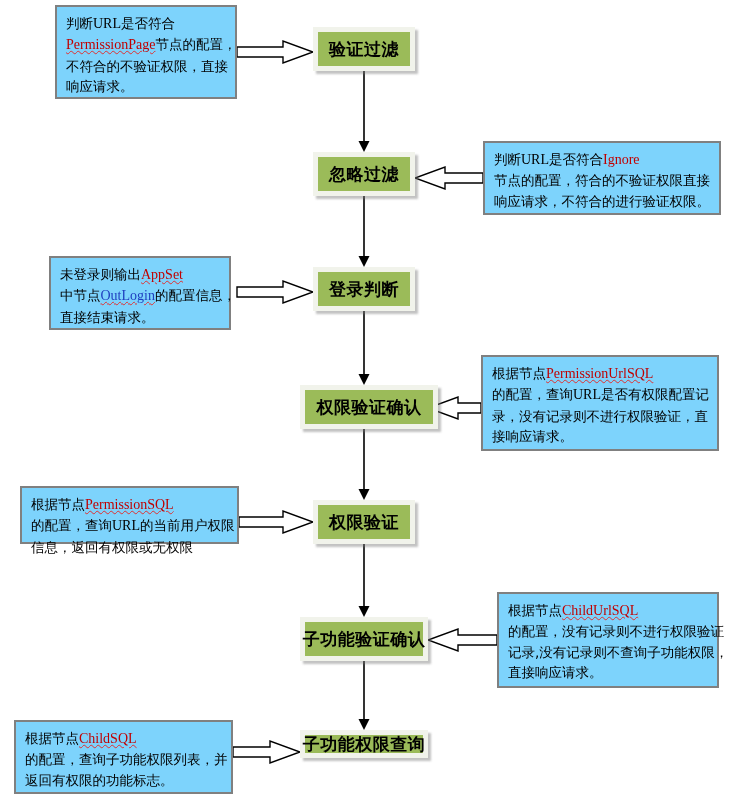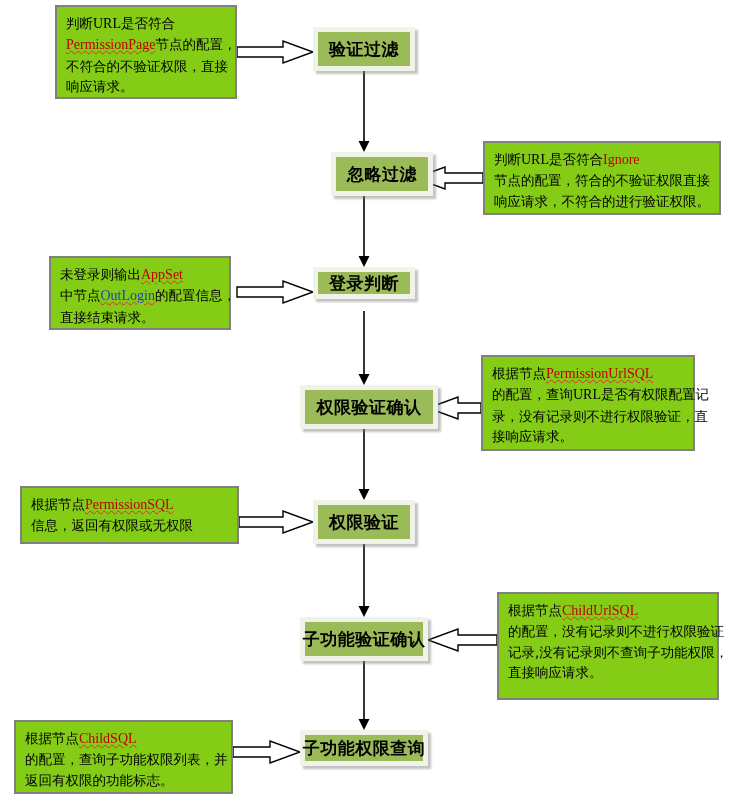--- a/index.html
+++ b/index.html
@@ -37,21 +37,21 @@
     font-size: 17px;
     color: #000000;
     letter-spacing: 0.5px;
     white-space: nowrap;
     line-height: 1;
   }
 
   
   .note {
     position: absolute;
-    background: #84cc16;
+    background: #7dd3fc;
     border: 2px solid #808080;
     box-sizing: border-box;
     padding: 6px 8px 5px 9px;
   }
   .note .note-line {
     font-family: "DejaVu Sans", "Liberation Sans", sans-serif;
     font-size: 13.5px;
     color: #000000;
     line-height: 1.52;
     white-space: nowrap;
@@ -135,67 +135,68 @@
       </g>
       <g>
         <polygon points="233,747 270,747 270,741 300,752 270,763 270,757 233,757" fill="#ffffff" stroke="#000000" stroke-width="1.4" stroke-linejoin="miter"></polygon>
       </g>
     </svg>
 
   <div id="nodes-layer">
       <div class="node" style="left: 313px; top: 27px; width: 102px; height: 44px; background: rgb(155, 187, 89); border-color: rgb(241, 243, 235);">
         <span class="node-label">验证过滤</span>
       </div>
-      <div class="node" style="left: 331px; top: 152px; width: 102px; height: 44px; background: rgb(155, 187, 89); border-color: rgb(241, 243, 235);">
+      <div class="node" style="left: 313px; top: 152px; width: 102px; height: 44px; background: rgb(155, 187, 89); border-color: rgb(241, 243, 235);">
         <span class="node-label">忽略过滤</span>
       </div>
-      <div class="node" style="left: 313px; top: 267px; width: 102px; height: 32px; background: rgb(155, 187, 89); border-color: rgb(241, 243, 235);">
+      <div class="node" style="left: 313px; top: 267px; width: 102px; height: 44px; background: rgb(155, 187, 89); border-color: rgb(241, 243, 235);">
         <span class="node-label">登录判断</span>
       </div>
       <div class="node" style="left: 300px; top: 385px; width: 138px; height: 44px; background: rgb(155, 187, 89); border-color: rgb(241, 243, 235);">
         <span class="node-label">权限验证确认</span>
       </div>
       <div class="node" style="left: 313px; top: 500px; width: 102px; height: 44px; background: rgb(155, 187, 89); border-color: rgb(241, 243, 235);">
         <span class="node-label">权限验证</span>
       </div>
       <div class="node" style="left: 300px; top: 617px; width: 128px; height: 44px; background: rgb(155, 187, 89); border-color: rgb(241, 243, 235);">
         <span class="node-label">子功能验证确认</span>
       </div>
-      <div class="node" style="left: 300px; top: 730px; width: 128px; height: 36px; background: rgb(155, 187, 89); border-color: rgb(241, 243, 235);">
+      <div class="node" style="left: 300px; top: 730px; width: 128px; height: 28px; background: rgb(155, 187, 89); border-color: rgb(241, 243, 235);">
         <span class="node-label">子功能权限查询</span>
       </div>
     </div>
   <div id="notes-layer">
       <div class="note" style="left: 55px; top: 5px; width: 182px; height: 94px; border-color: rgb(128, 128, 128);">
         <div class="note-line"><span>判断</span><span class="mono-url">URL</span><span>是否符合</span></div>
         <div class="note-line"><span class="kw kw-red sq">PermissionPage</span><span>节点的配置，</span></div>
         <div class="note-line"><span>不符合的不验证权限，直接</span></div>
         <div class="note-line"><span>响应请求。</span></div>
       </div>
       <div class="note" style="left: 483px; top: 141px; width: 238px; height: 74px; border-color: rgb(128, 128, 128);">
         <div class="note-line"><span>判断</span><span class="mono-url">URL</span><span>是否符合</span><span class="kw kw-red">Ignore</span></div>
         <div class="note-line"><span>节点的配置，符合的不验证权限直接</span></div>
         <div class="note-line"><span>响应请求，不符合的进行验证权限。</span></div>
       </div>
       <div class="note" style="left: 49px; top: 256px; width: 182px; height: 74px; border-color: rgb(128, 128, 128);">
         <div class="note-line"><span>未登录则输出</span><span class="kw kw-red sq">AppSet</span></div>
         <div class="note-line"><span>中节点</span><span class="kw kw-blue sq">OutLogin</span><span>的配置信息，</span></div>
         <div class="note-line"><span>直接结束请求。</span></div>
       </div>
-      <div class="note" style="left: 481px; top: 355px; width: 214px; height: 96px; border-color: rgb(128, 128, 128);">
+      <div class="note" style="left: 481px; top: 355px; width: 238px; height: 96px; border-color: rgb(128, 128, 128);">
         <div class="note-line"><span>根据节点</span><span class="kw kw-red sq">PermissionUrlSQL</span></div>
         <div class="note-line"><span>的配置，查询</span><span class="mono-url">URL</span><span>是否有权限配置记</span></div>
         <div class="note-line"><span>录，没有记录则不进行权限验证，直</span></div>
         <div class="note-line"><span>接响应请求。</span></div>
       </div>
       <div class="note" style="left: 20px; top: 486px; width: 219px; height: 58px; border-color: rgb(128, 128, 128);">
         <div class="note-line"><span>根据节点</span><span class="kw kw-red sq">PermissionSQL</span></div>
+        <div class="note-line"><span>的配置，查询</span><span class="mono-url">URL</span><span>的当前用户权限</span></div>
         <div class="note-line"><span>信息，返回有权限或无权限</span></div>
       </div>
-      <div class="note" style="left: 497px; top: 592px; width: 222px; height: 108px; border-color: rgb(128, 128, 128);">
+      <div class="note" style="left: 497px; top: 592px; width: 222px; height: 96px; border-color: rgb(128, 128, 128);">
         <div class="note-line"><span>根据节点</span><span class="kw kw-red sq">ChildUrlSQL</span></div>
         <div class="note-line"><span>的配置，没有记录则不进行权限验证</span></div>
         <div class="note-line"><span>记录,没有记录则不查询子功能权限，</span></div>
         <div class="note-line"><span>直接响应请求。</span></div>
       </div>
       <div class="note" style="left: 14px; top: 720px; width: 219px; height: 74px; border-color: rgb(128, 128, 128);">
         <div class="note-line"><span>根据节点</span><span class="kw kw-red sq">ChildSQL</span></div>
         <div class="note-line"><span>的配置，查询子功能权限列表，并</span></div>
         <div class="note-line"><span>返回有权限的功能标志。</span></div>
       </div>

